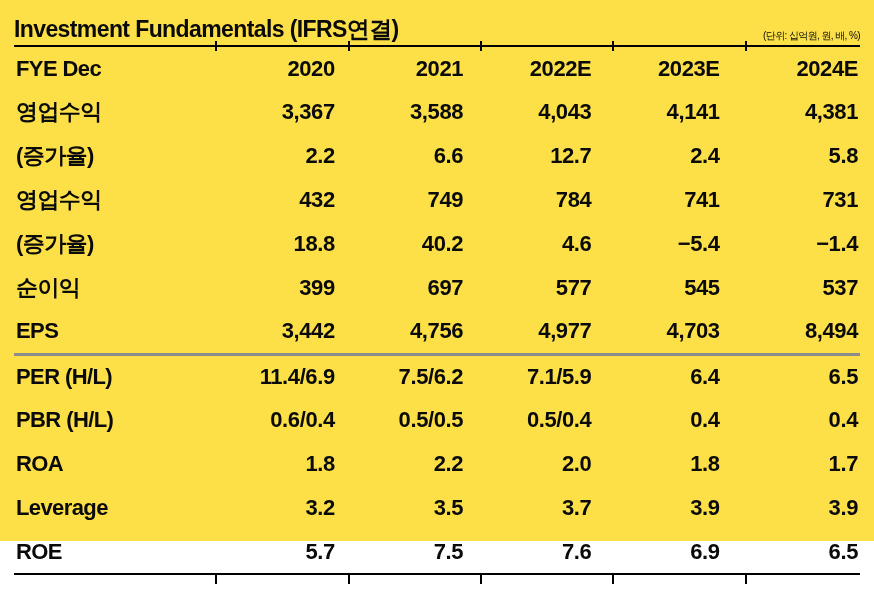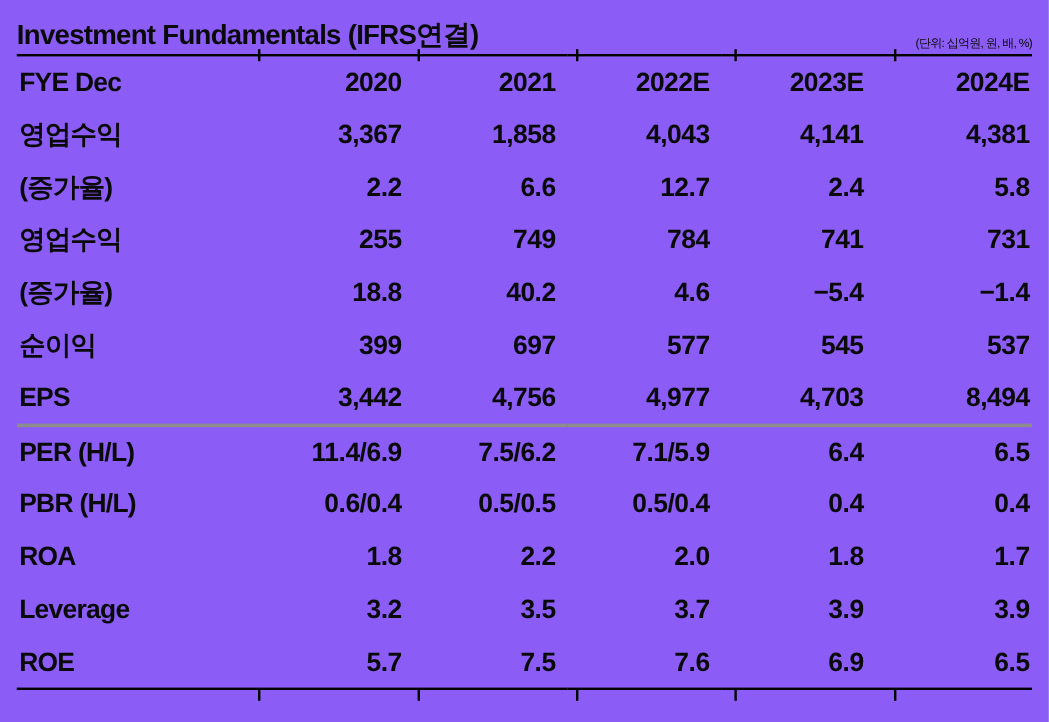--- a/index.html
+++ b/index.html
@@ -5,23 +5,23 @@
   * { margin: 0; padding: 0; box-sizing: border-box; }
   html, body { background: #ffffff; }
   body {
     width: 874px; height: 602px;
     font-family: "Liberation Sans", "DejaVu Sans", sans-serif;
     color: #0a0a0a;
     overflow: hidden;
   }
   .page {
     position: relative;
-    width: 874px; height: 602px;
+    width: 874px; height: 541px;
     padding: 8px 14px 0 14px;
-    background: #8b5cf6;
+    background: #fde047;
   }
   .title-bar {
     display: flex;
     justify-content: space-between;
     align-items: flex-end;
     height: 37px;
   }
   .title {
     font-size: 23px;
     font-weight: 700;
@@ -102,36 +102,36 @@
         <th class="num">2021</th>
         <th class="num">2022E</th>
         <th class="num">2023E</th>
         <th class="num">2024E</th>
       </tr>
     </thead>
     <tbody>
       <tr>
         <td class="lbl">영업수익</td>
         <td class="num">3,367</td>
-        <td class="num">1,858</td>
+        <td class="num">3,588</td>
         <td class="num">4,043</td>
         <td class="num">4,141</td>
         <td class="num">4,381</td>
       </tr>
       <tr>
         <td class="lbl">(증가율)</td>
         <td class="num">2.2</td>
         <td class="num">6.6</td>
         <td class="num">12.7</td>
         <td class="num">2.4</td>
         <td class="num">5.8</td>
       </tr>
       <tr>
         <td class="lbl">영업수익</td>
-        <td class="num">255</td>
+        <td class="num">432</td>
         <td class="num">749</td>
         <td class="num">784</td>
         <td class="num">741</td>
         <td class="num">731</td>
       </tr>
       <tr>
         <td class="lbl">(증가율)</td>
         <td class="num">18.8</td>
         <td class="num">40.2</td>
         <td class="num">4.6</td>

